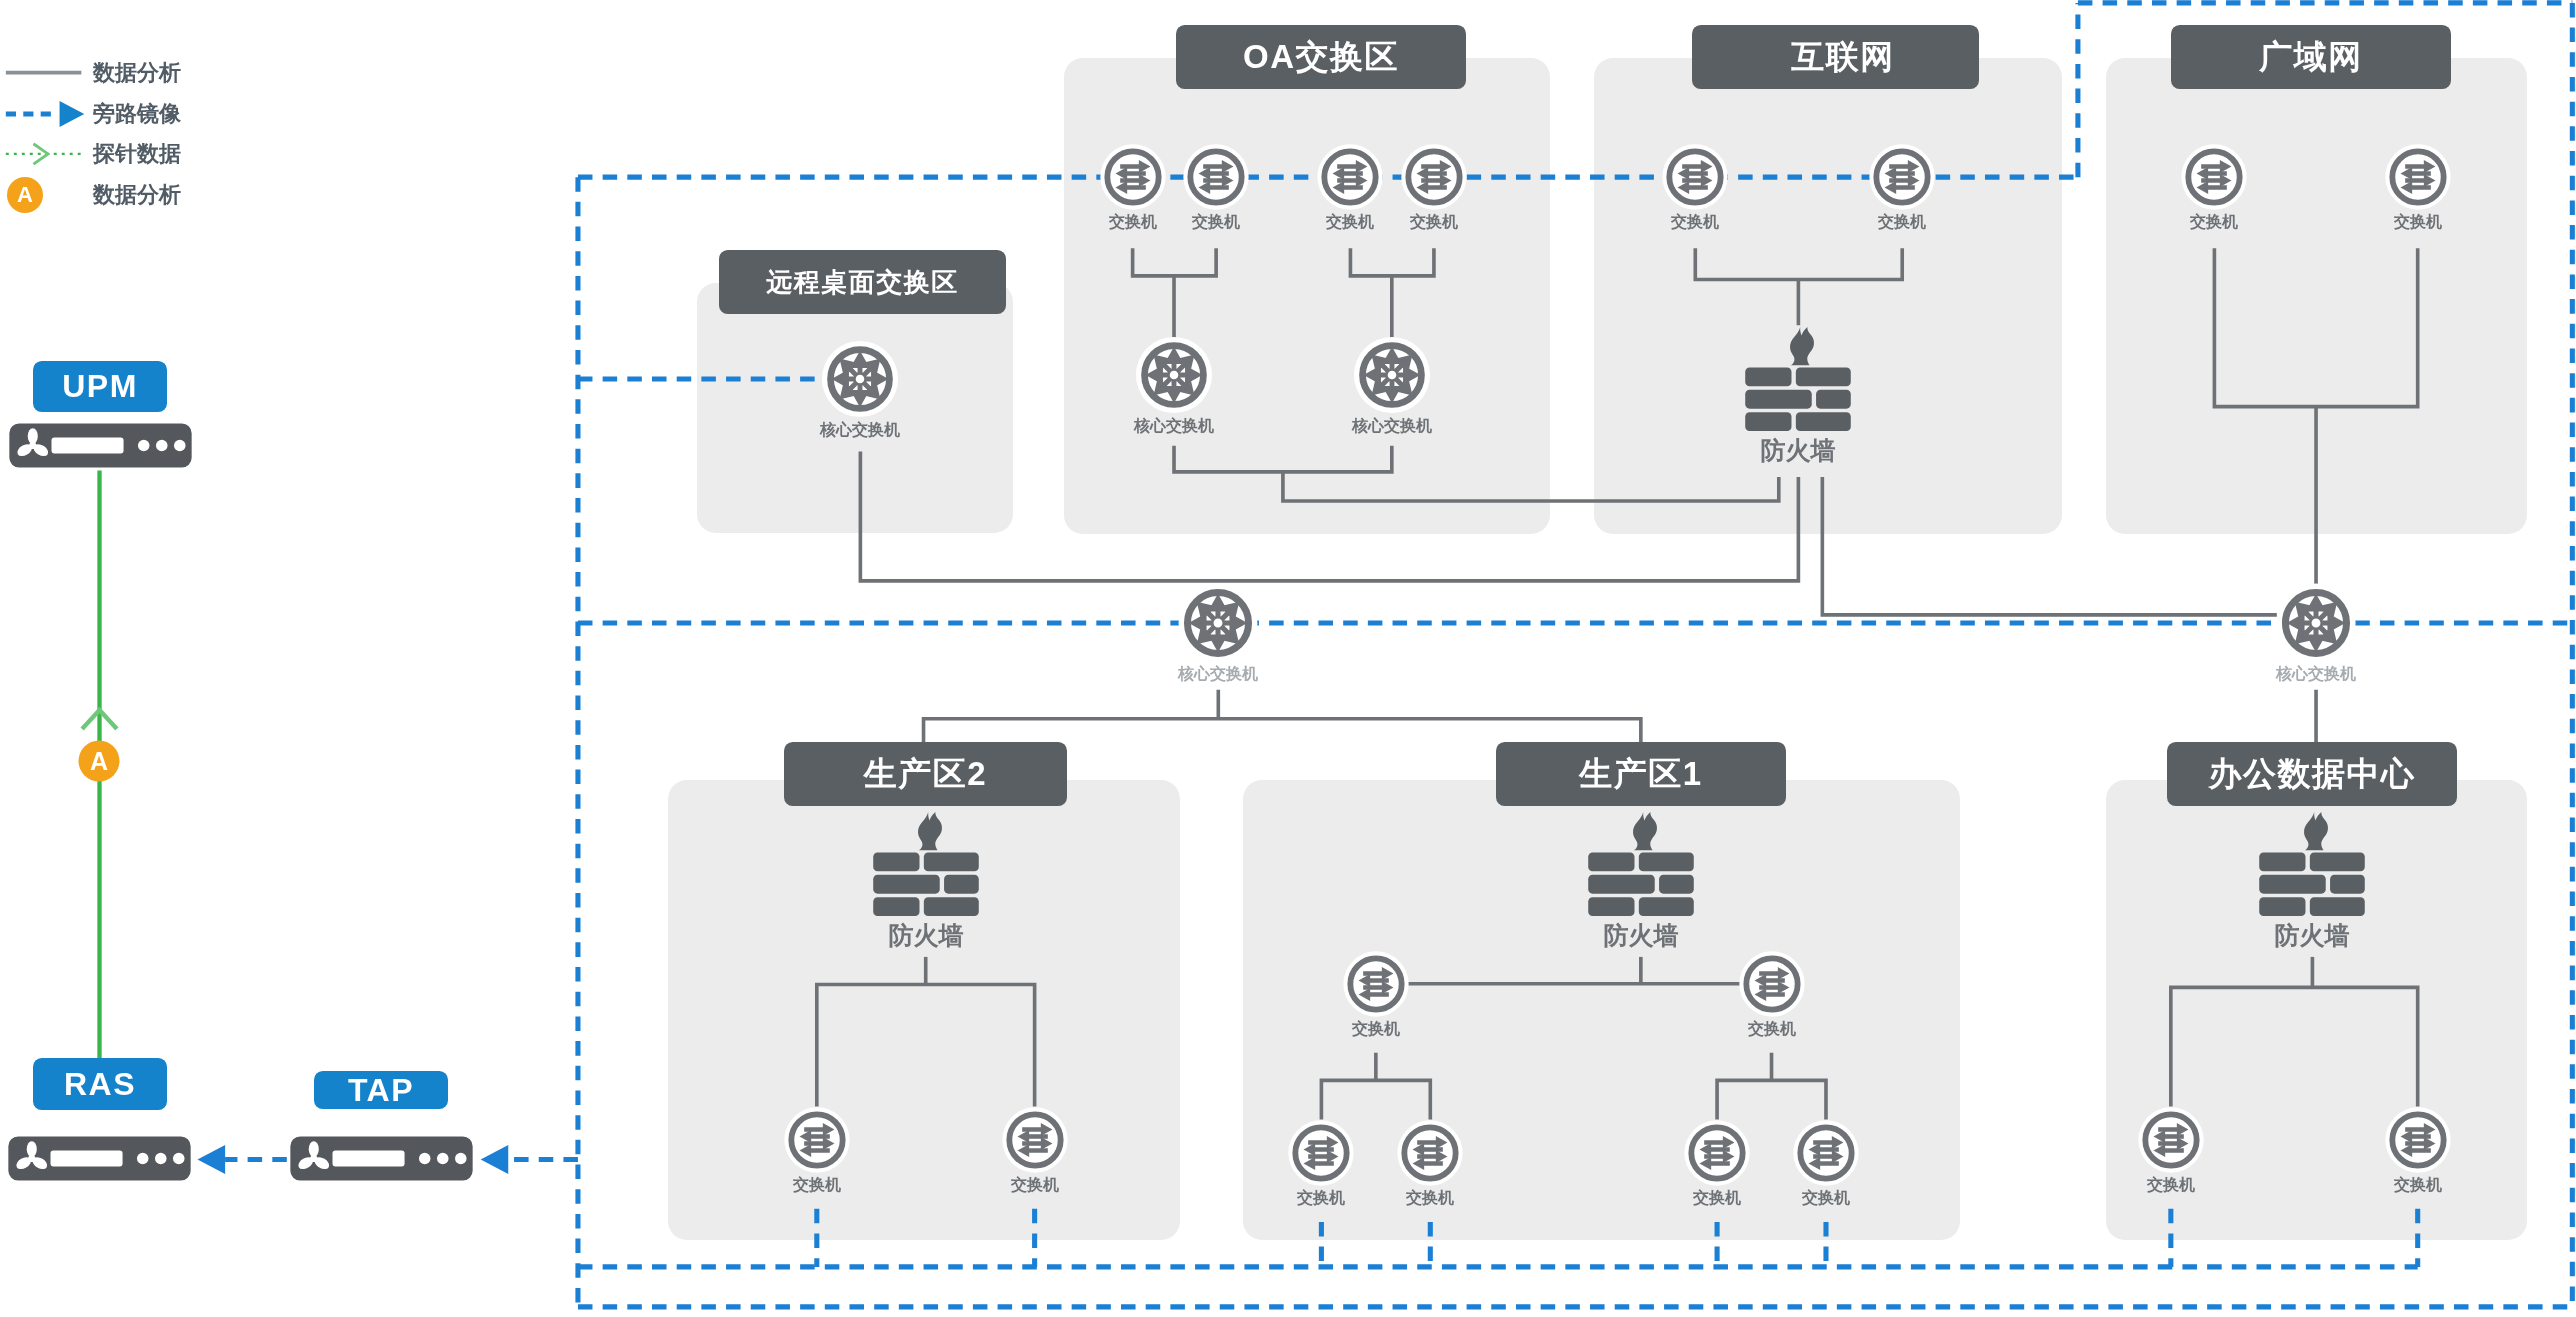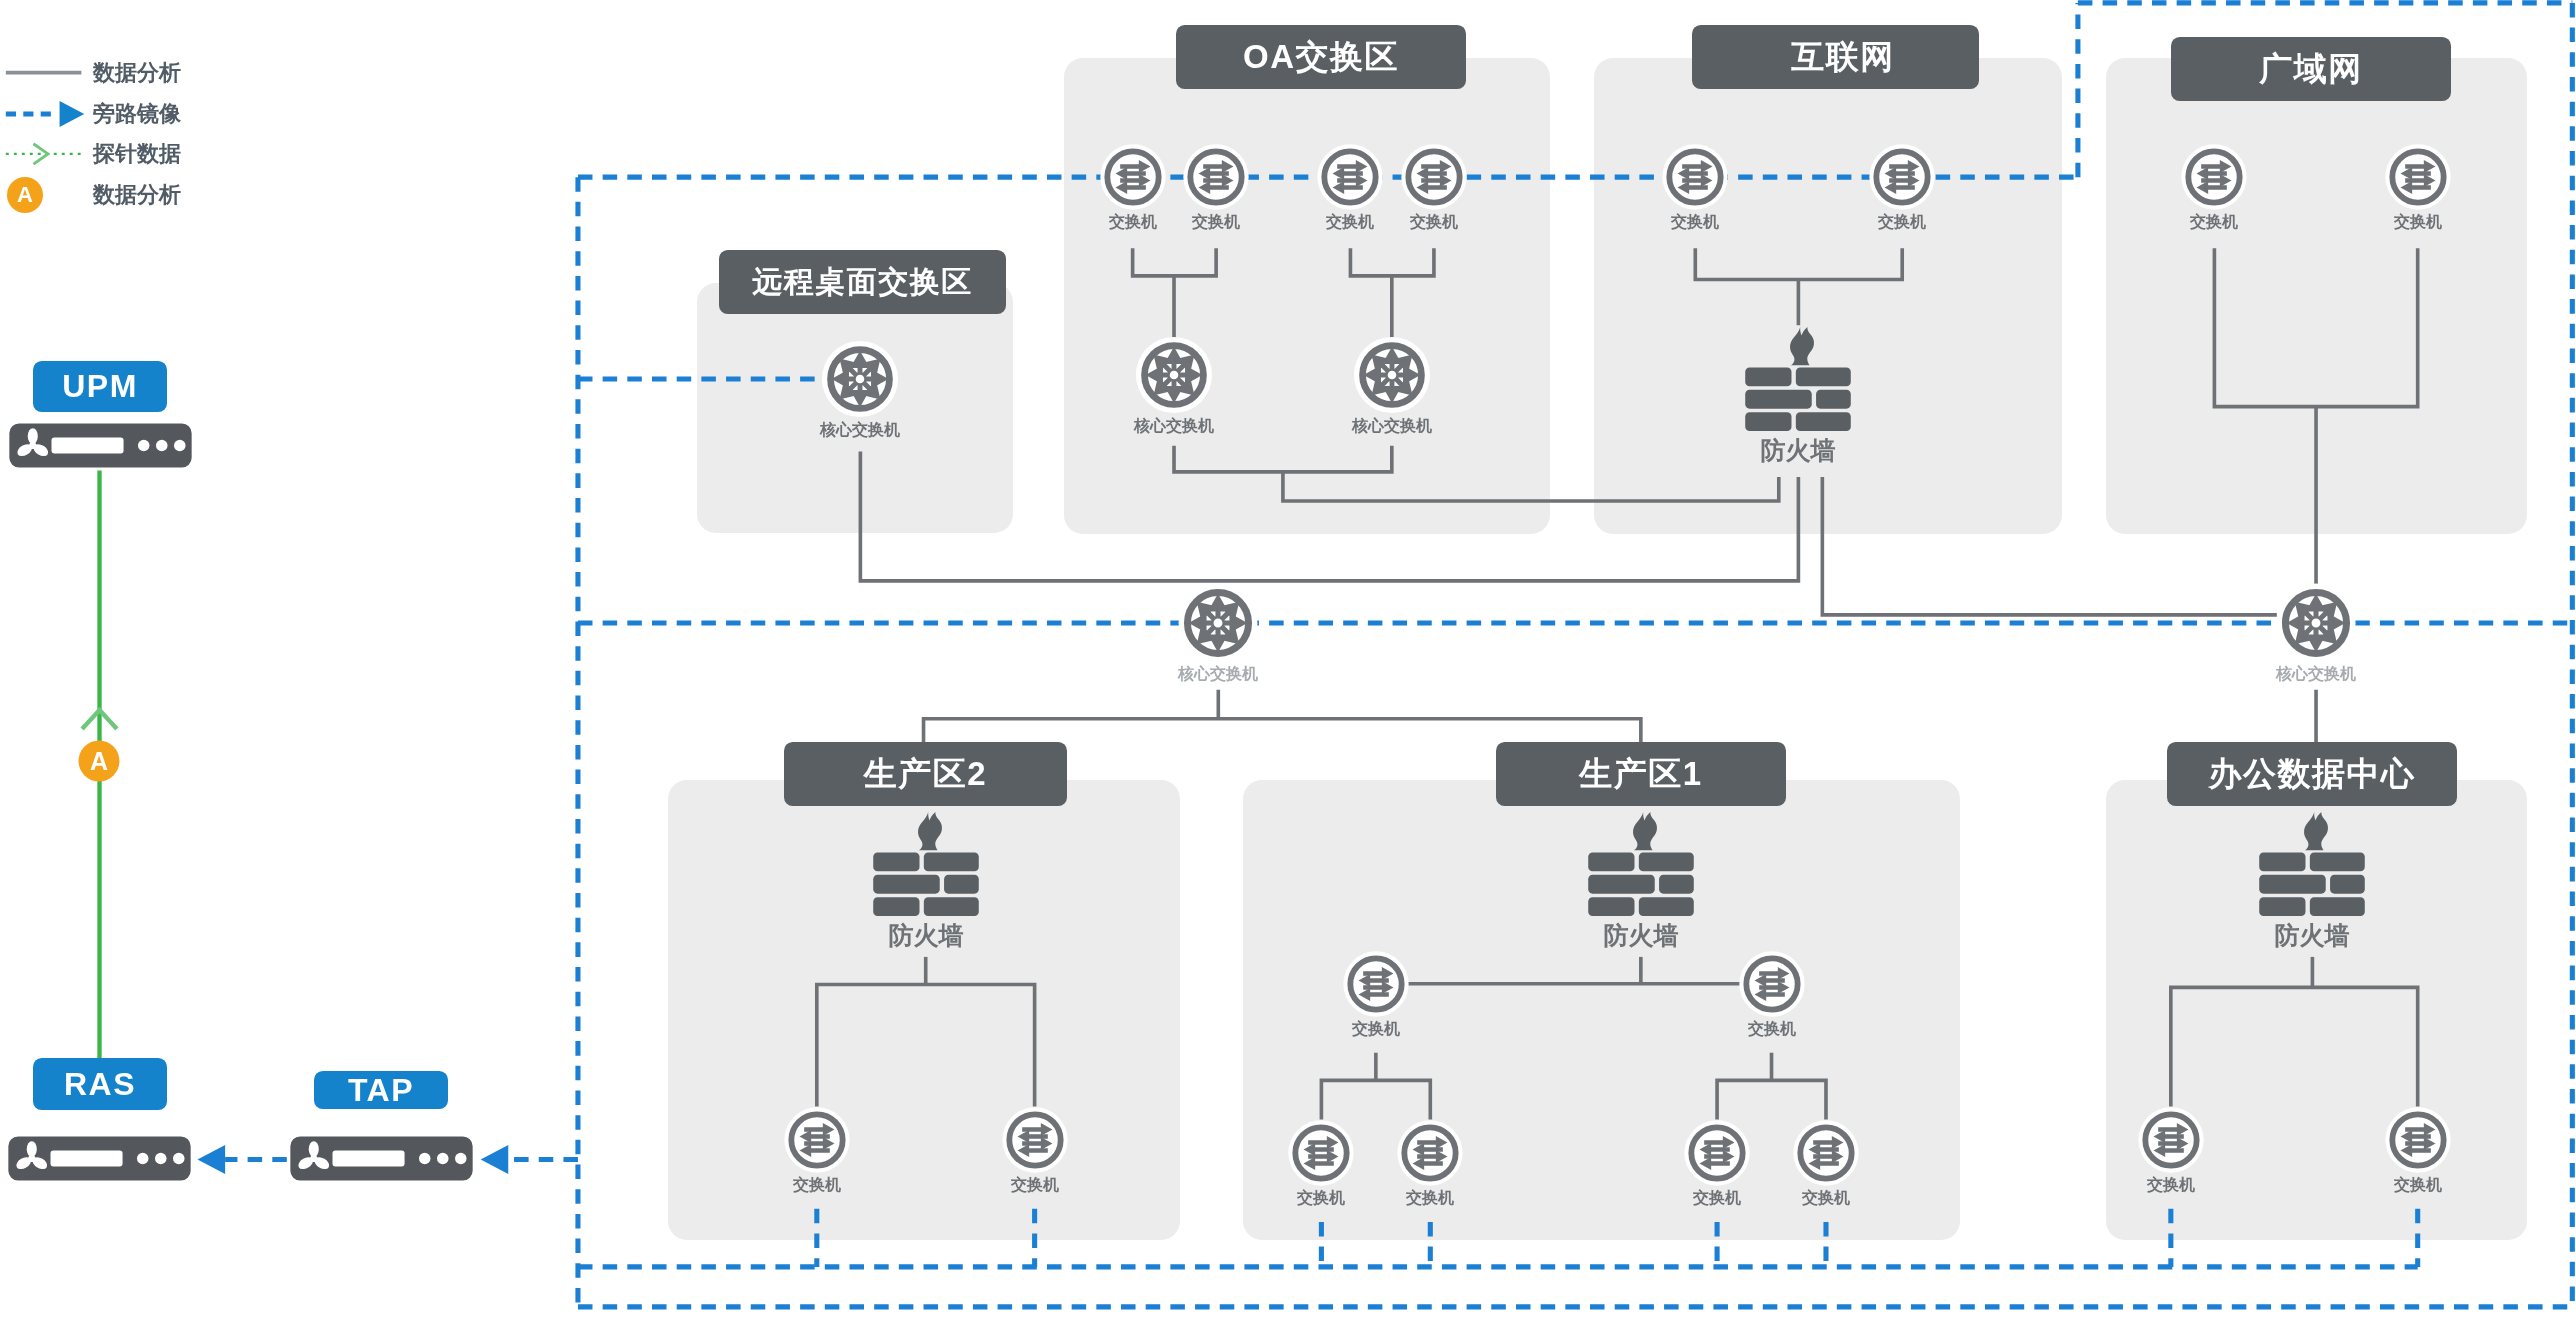--- a/index.html
+++ b/index.html
@@ -191,24 +191,24 @@
   <div class="bluebadge" style="left:33px;top:1011px;width:134px;height:52px;margin-top:47px;">RAS</div>
   <svg class="appl" style="left:5.1px;top:1134px;" width="189" height="49" viewBox="0 0 260 68">
       <use href="#sym-appliance"></use>
     </svg>
 
   <div class="bluebadge" style="left:314px;top:1071px;width:134px;height:38px;">TAP</div>
   <svg class="appl" style="left:287px;top:1134px;" width="189" height="49" viewBox="0 0 260 68">
       <use href="#sym-appliance"></use>
     </svg>
 
-  <div class="badge" style="left:719px;top:250px;width:287px;height:64px;font-size:30px;">远程桌面交换区</div>
+  <div class="badge" style="left:719px;top:250px;width:287px;height:64px;font-size:26px;">远程桌面交换区</div>
   <div class="badge" style="left:1176px;top:25px;width:290px;height:64px;">OA交换区</div>
   <div class="badge" style="left:1692px;top:25px;width:272px;height:64px;padding-left:15px;">互联网</div>
-  <div class="badge" style="left:2171px;top:25px;width:280px;height:64px;margin-top:12px;">广域网</div>
+  <div class="badge" style="left:2171px;top:25px;width:280px;height:64px;">广域网</div>
   <div class="badge" style="left:784px;top:742px;width:283px;height:64px;">生产区2</div>
   <div class="badge" style="left:1496px;top:742px;width:290px;height:64px;">生产区1</div>
   <div class="badge" style="left:2167px;top:742px;width:290px;height:64px;">办公数据中心</div>
 
   <div class="node" style="left:1133px;top:177px;">
     <svg class="ic" width="70" height="70" viewBox="0 0 96 96">
         <use href="#sym-switch"></use>
       </svg>
     <div class="nlabel">交换机</div>
   </div>

